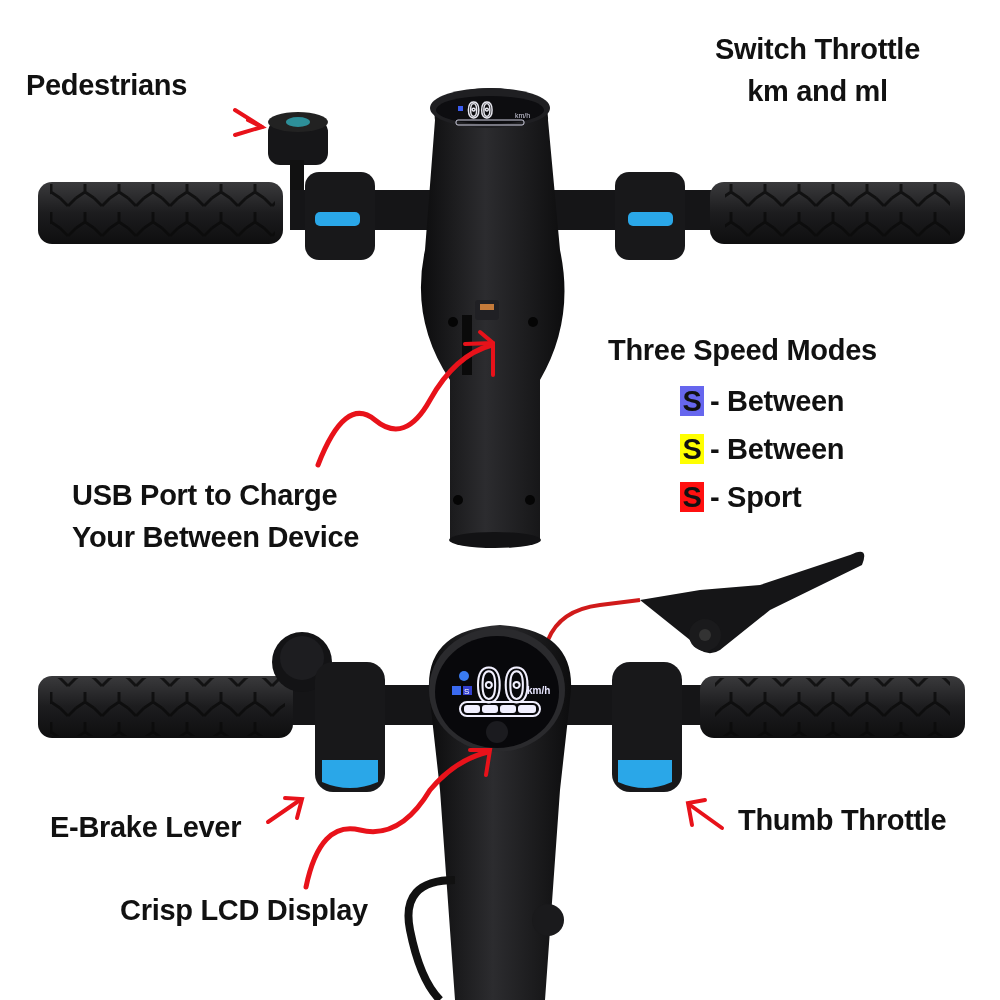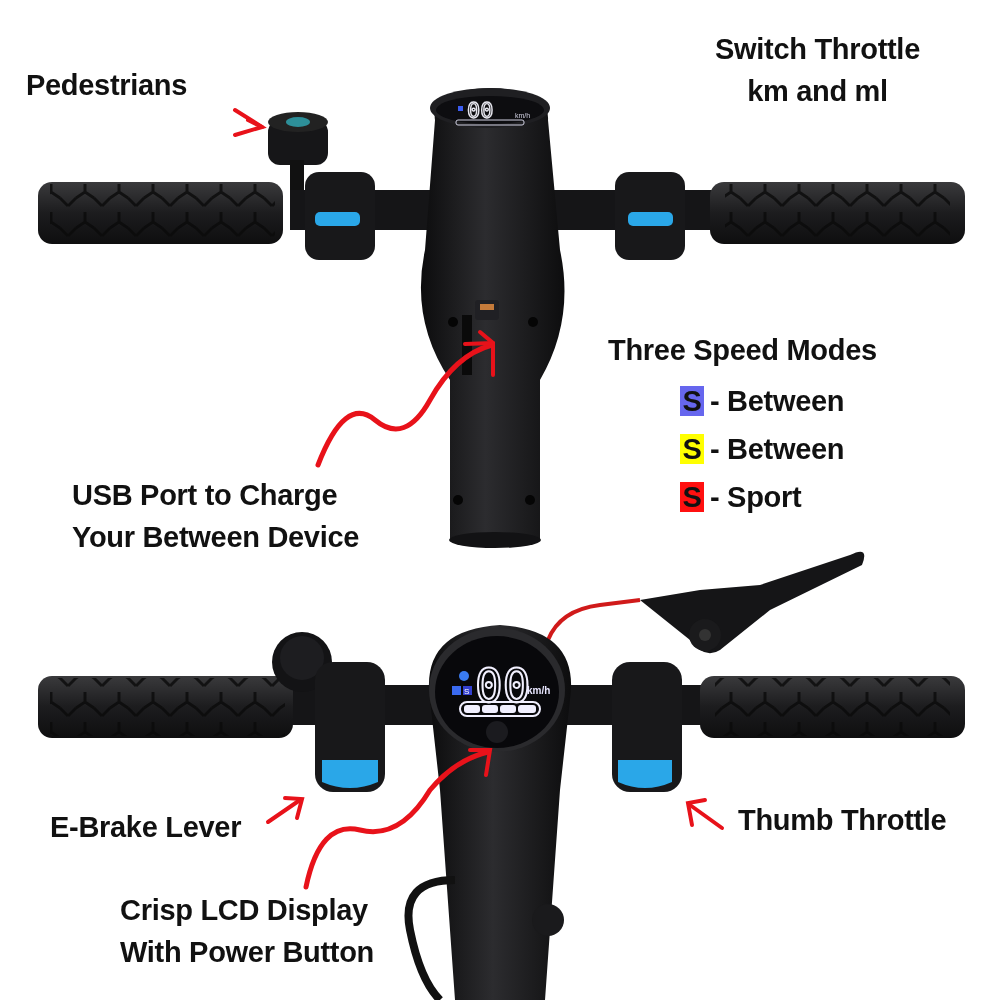--- a/index.html
+++ b/index.html
@@ -170,15 +170,14 @@
       <span>- Sport</span>
     </div>
   </div>
 
   <div class="lbl" style="left:50px;top:806px;">E-Brake Lever</div>
 
   <div class="lbl" style="left:738px;top:799px;">Thumb Throttle</div>
 
   <div class="lbl" style="left:120px;top:889px;">
     <div>Crisp LCD Display</div>
-    <div>With Power Button</div>
   </div>
 </div>
 
 </body></html>

